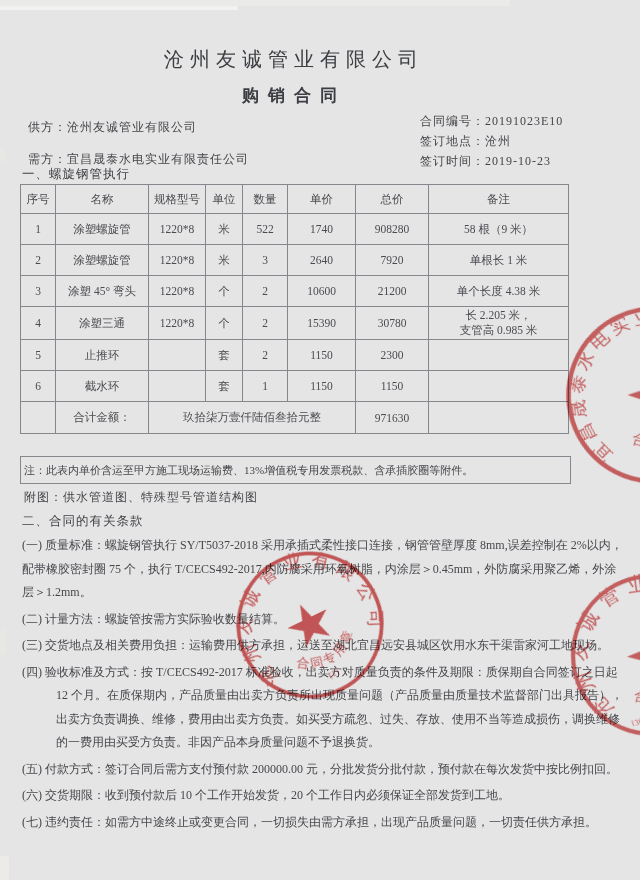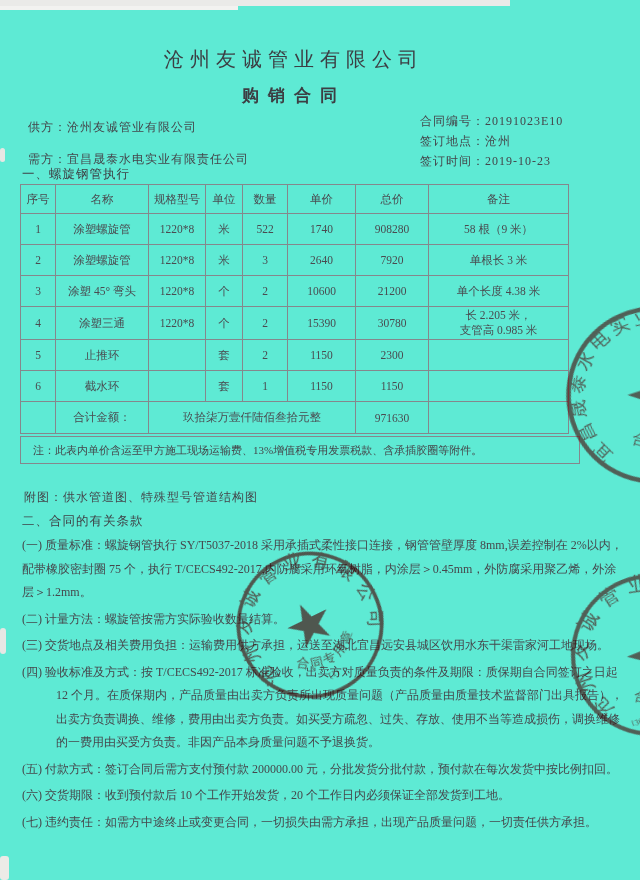--- a/index.html
+++ b/index.html
@@ -1,19 +1,19 @@
 <!DOCTYPE html>
 <html><head>
 <meta charset="utf-8">
 <style>
   html,body{margin:0;padding:0;}
   body{background:#ffffff;}
   .page{
     position:relative; width:640px; height:880px; overflow:hidden;
-    background:#5eead4;
+    background:#e5e5e5;
     font-family:"Liberation Serif","DejaVu Serif",serif;
     color:#45464a;
   }
   .abs{position:absolute;}
   
   .edge-top{left:0;top:0;width:510px;height:6px;background:#eaeae8;}
   .edge-top2{left:0;top:6px;width:238px;height:4px;background:#f2f2f0;}
   .smudge{background:#e7e7e4;border-radius:3px;}
   
   .company-title{left:20px;top:46px;width:548px;text-align:center;
@@ -33,22 +33,22 @@
   table.items{left:20px;top:184px;width:548px;border-collapse:collapse;
     table-layout:fixed;font-size:11.5px;color:#4a4b50;padding-left:28px;}
   table.items th,table.items td{border:1px solid #85878c;text-align:center;
     font-weight:normal;padding:1px 2px;overflow:hidden;white-space:pre-line;}
   table.items thead tr{height:29px;}
   table.items tbody tr{height:31px;}
   table.items tr.total-row{height:32px;}
   col.c0{width:35px;} col.c1{width:93px;} col.c2{width:57px;} col.c3{width:37px;}
   col.c4{width:45px;} col.c5{width:68px;} col.c6{width:73px;} col.c7{width:140px;}
   
-  .note-box{left:20px;top:436px;width:546px;height:26px;border:1px solid #85878c;
-    font-size:11px;line-height:26px;padding-left:12px;color:#45464a;white-space:nowrap;}
+  .note-box{left:20px;top:456px;width:546px;height:26px;border:1px solid #85878c;
+    font-size:11px;line-height:26px;padding-left:3px;color:#45464a;white-space:nowrap;}
   .attachment{left:24px;top:489px;font-size:12px;letter-spacing:1px;}
   .sec2{left:22px;top:513px;}
   
   .terms{left:22px;top:534px;width:602px;font-size:12px;line-height:23.5px;
     color:#46474c;}
   .terms p{margin:0 0 3px 0;}
   .terms p.hang{padding-left:34px;text-indent:-34px;}
   
   .stamp{color:#d04343;mix-blend-mode:multiply;opacity:.8;filter:blur(.3px);}
   .stamp svg{display:block;width:100%;height:100%;}
@@ -113,21 +113,21 @@
           <td>58 根（9 米）</td>
         </tr>
         <tr>
           <td>2</td>
           <td>涂塑螺旋管</td>
           <td>1220*8</td>
           <td>米</td>
           <td>3</td>
           <td>2640</td>
           <td>7920</td>
-          <td>单根长 3 米</td>
+          <td>单根长 1 米</td>
         </tr>
         <tr>
           <td>3</td>
           <td>涂塑 45° 弯头</td>
           <td>1220*8</td>
           <td>个</td>
           <td>2</td>
           <td>10600</td>
           <td>21200</td>
           <td>单个长度 4.38 米</td>

